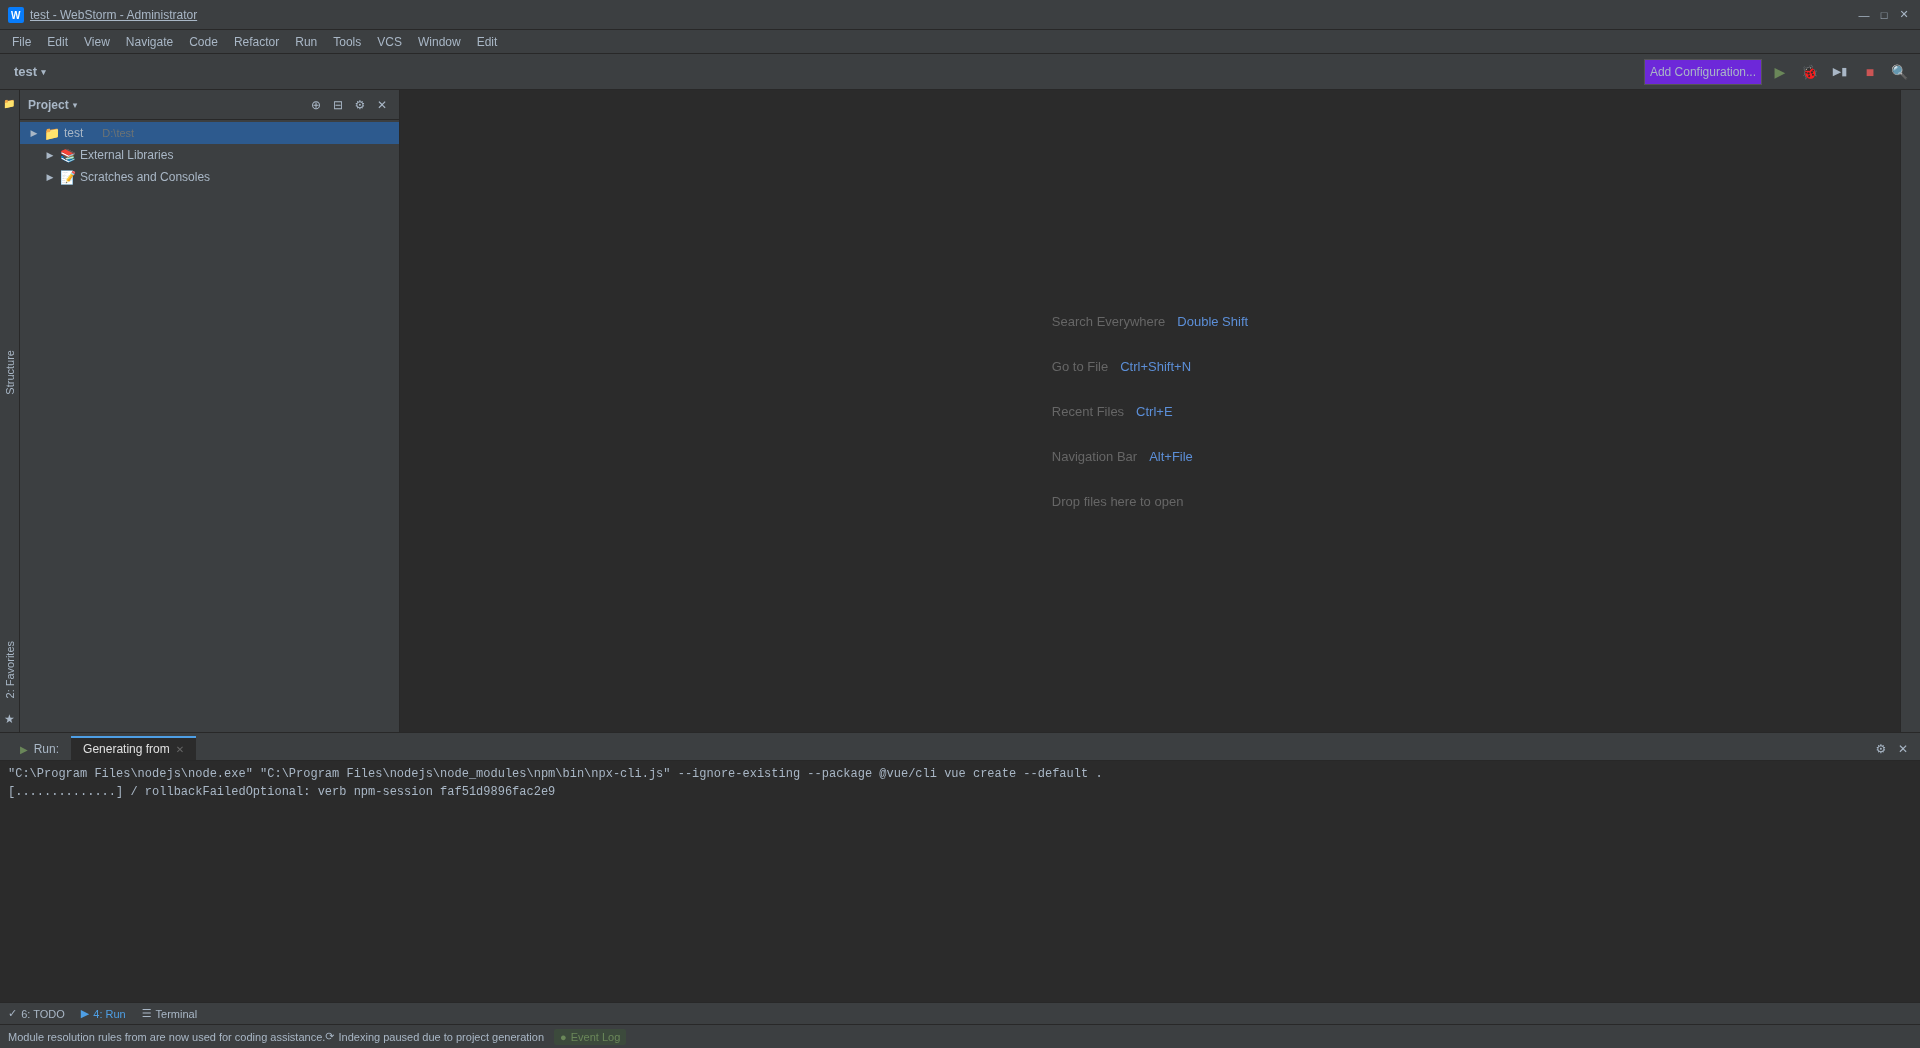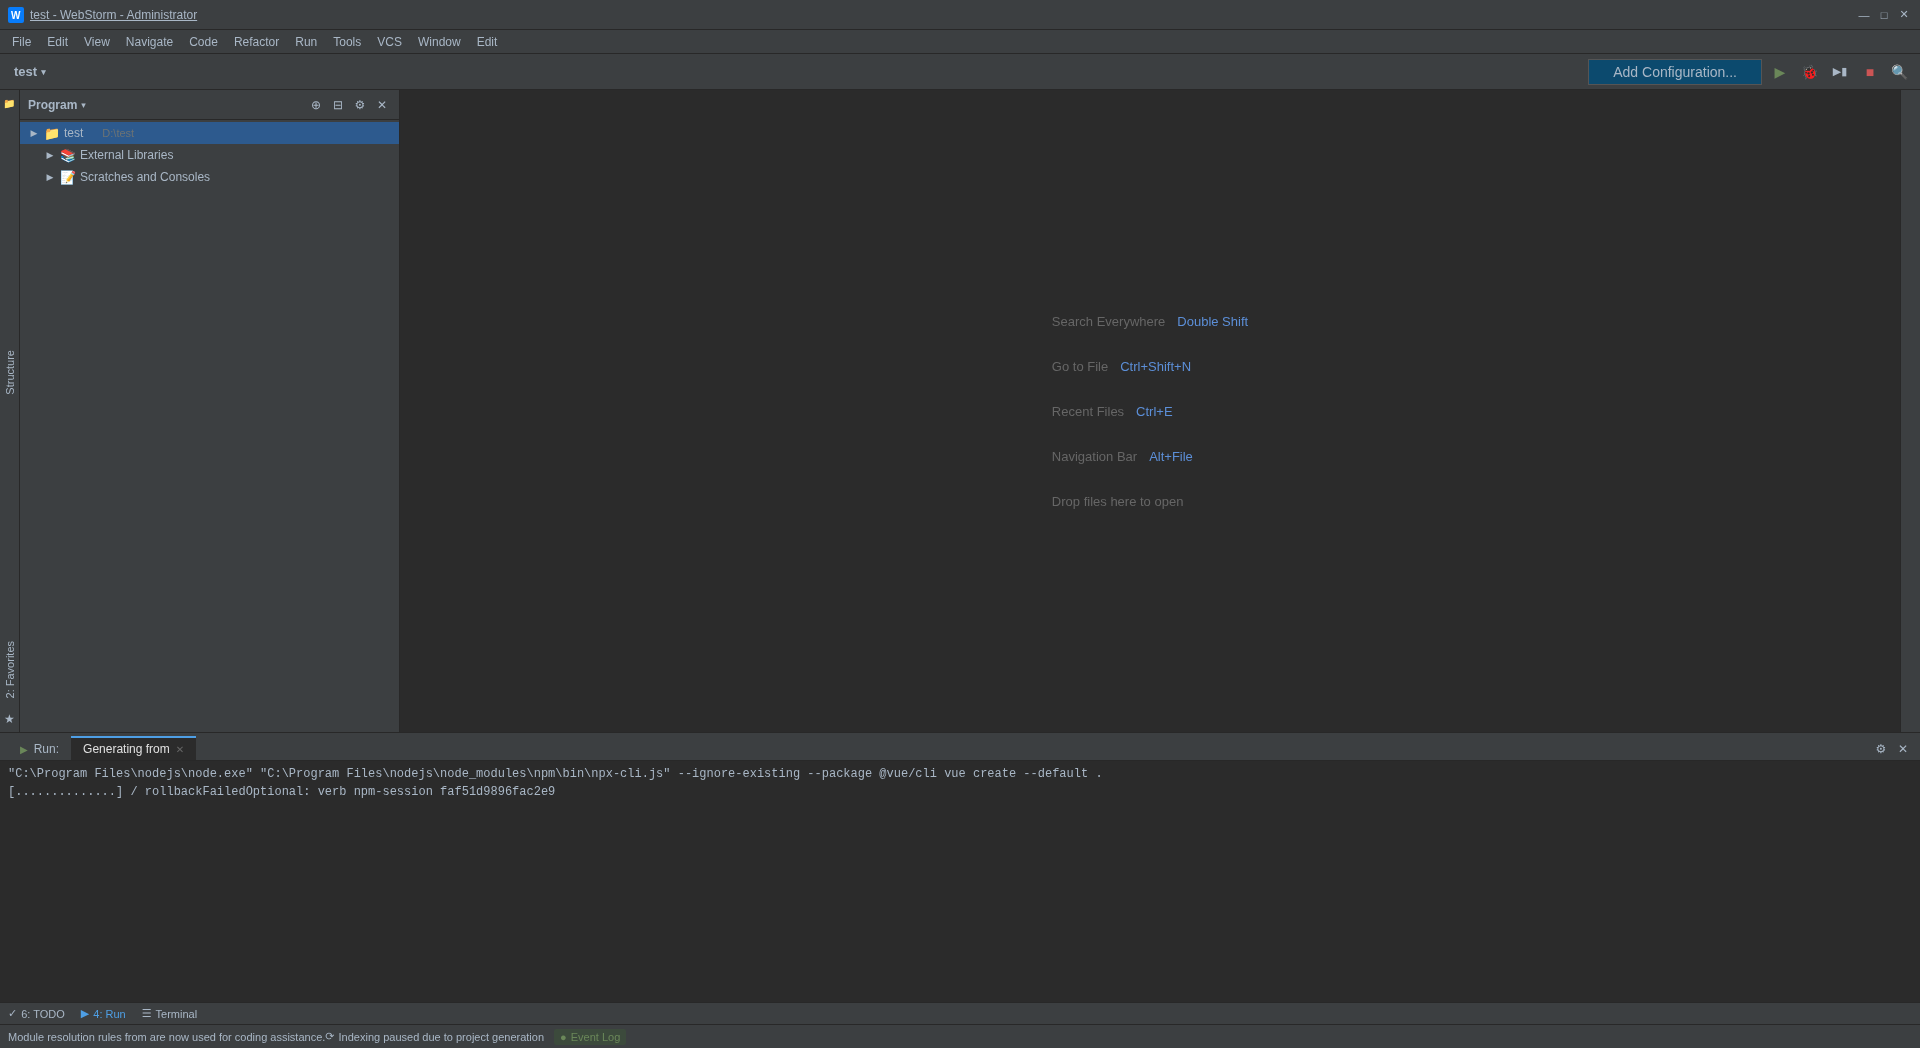--- a/index.html
+++ b/index.html
@@ -102,25 +102,25 @@
       display: flex;
       align-items: center;
       gap: 4px;
     }
     .toolbar-right {
       display: flex;
       align-items: center;
       gap: 6px;
     }
     .add-config-btn {
-      background: #0c4a6e;
+      background: #6d28d9;
       border: 1px solid #555;
       color: #a9b7c6;
-      font-size: 14px;
-      padding: 3px 24px;
+      font-size: 12px;
+      padding: 3px 5px;
       cursor: pointer;
       height: 26px;
       display: flex;
       align-items: center;
     }
     .toolbar-icon-btn {
       width: 24px;
       height: 24px;
       display: flex;
       align-items: center;
@@ -511,21 +511,21 @@
     </div>
     <div style="display:flex;flex-direction:column;align-items:center;padding:4px 0;gap:4px;">
       <div class="tool-btn-vertical">2: Favorites</div>
       <div class="tool-btn-icon">★</div>
     </div>
   </div>
 
   <div class="sidebar">
     <div class="sidebar-header">
       <div style="display:flex;align-items:center;gap:4px;">
-        <span class="sidebar-title">Program</span>
+        <span class="sidebar-title">Project</span>
         <span style="font-size:9px;color:#a9b7c6;">▾</span>
       </div>
       <div class="sidebar-controls">
         <div class="sidebar-ctrl-btn" title="Locate">⊕</div>
         <div class="sidebar-ctrl-btn" title="Collapse All">⊟</div>
         <div class="sidebar-ctrl-btn" title="Settings">⚙</div>
         <div class="sidebar-ctrl-btn" title="Close">✕</div>
       </div>
     </div>
     <div class="sidebar-content">

